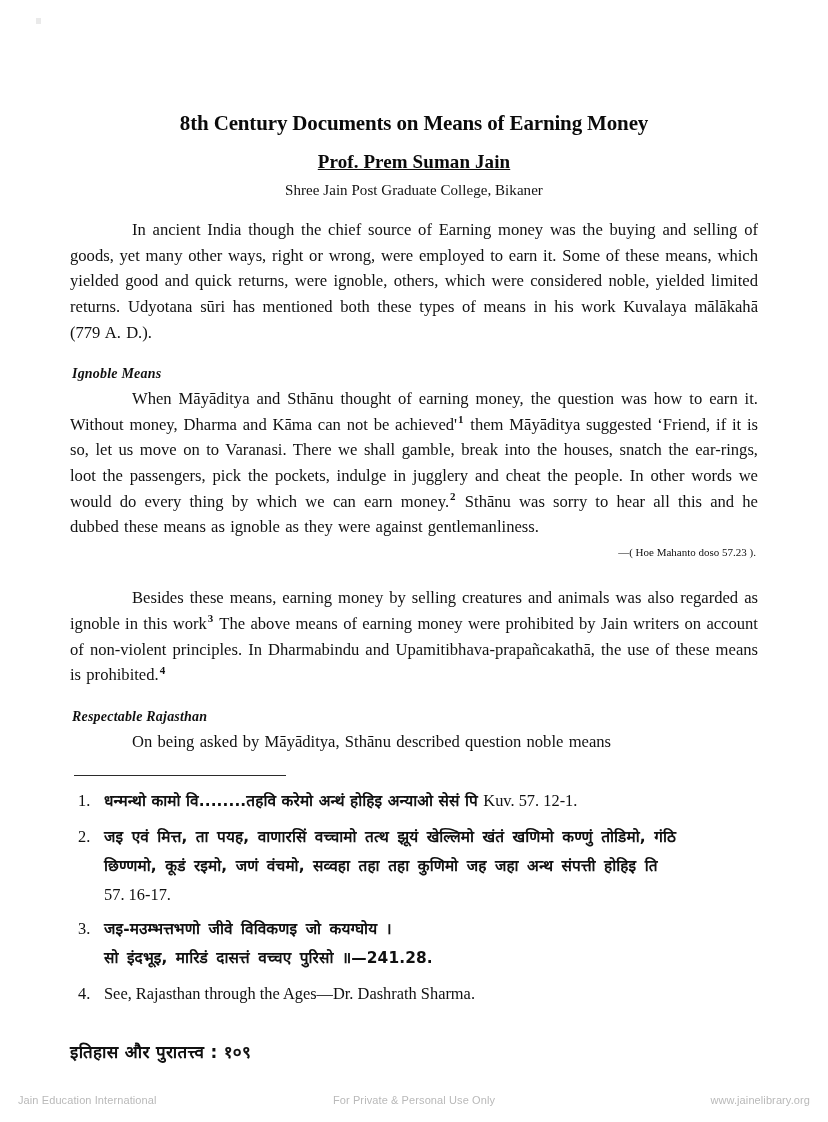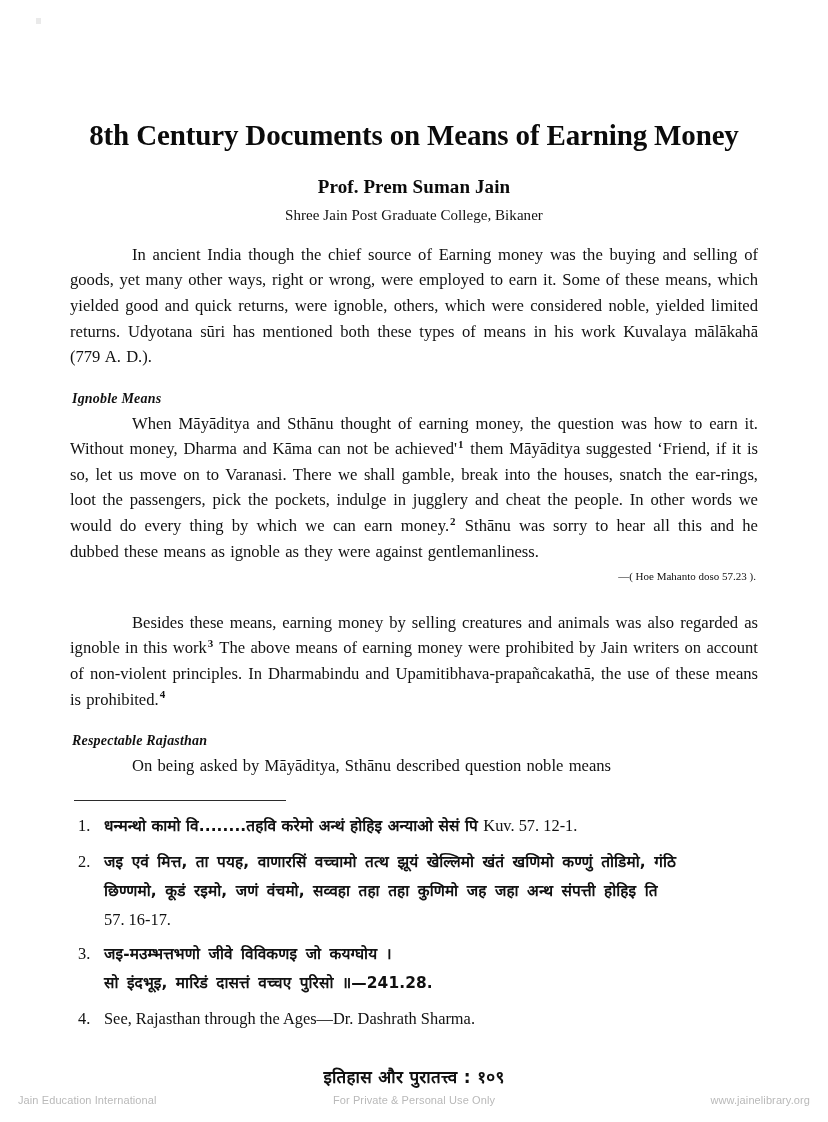--- a/index.html
+++ b/index.html
@@ -34,38 +34,39 @@
     left: 0;
     top: 0;
     width: 828px;
     height: 1122px;
     box-sizing: border-box;
     padding: 0 70px;
   }
 
   
   .doc-title {
-    margin: 12px;
+    margin: 4px;
     padding-top: 108px;
     text-align: center;
     font-family: "Liberation Serif", "DejaVu Serif", serif;
     font-weight: bold;
-    font-size: 29px;
+    font-size: 21px;
     letter-spacing: -0.15px;
     line-height: 1.06;
     color: #0b0b0b;
   }
   .doc-author {
     margin: 0;
     padding-top: 13px;
     text-align: center;
     font-weight: bold;
     font-size: 19px;
     letter-spacing: .1px;
     color: #0b0b0b;
+    text-decoration: underline;
   }
   .doc-affiliation {
     margin: 0;
     padding-top: 9px;
     text-align: center;
     font-size: 15px;
     letter-spacing: .05px;
     color: #111111;
   }
 
@@ -157,21 +158,21 @@
   }
   .fn-spread {
     display: block;
     word-spacing: 3px;
   }
 
   
   .running-foot {
     margin: 0;
     padding-top: 26px;
-    text-align: center;
+    text-align: left;
     font-family: "DejaVu Sans", sans-serif;
     font-weight: bold;
     font-size: 17px;
     letter-spacing: .3px;
     color: #111111;
   }
 
   
   .scan-footer {
     position: absolute;

